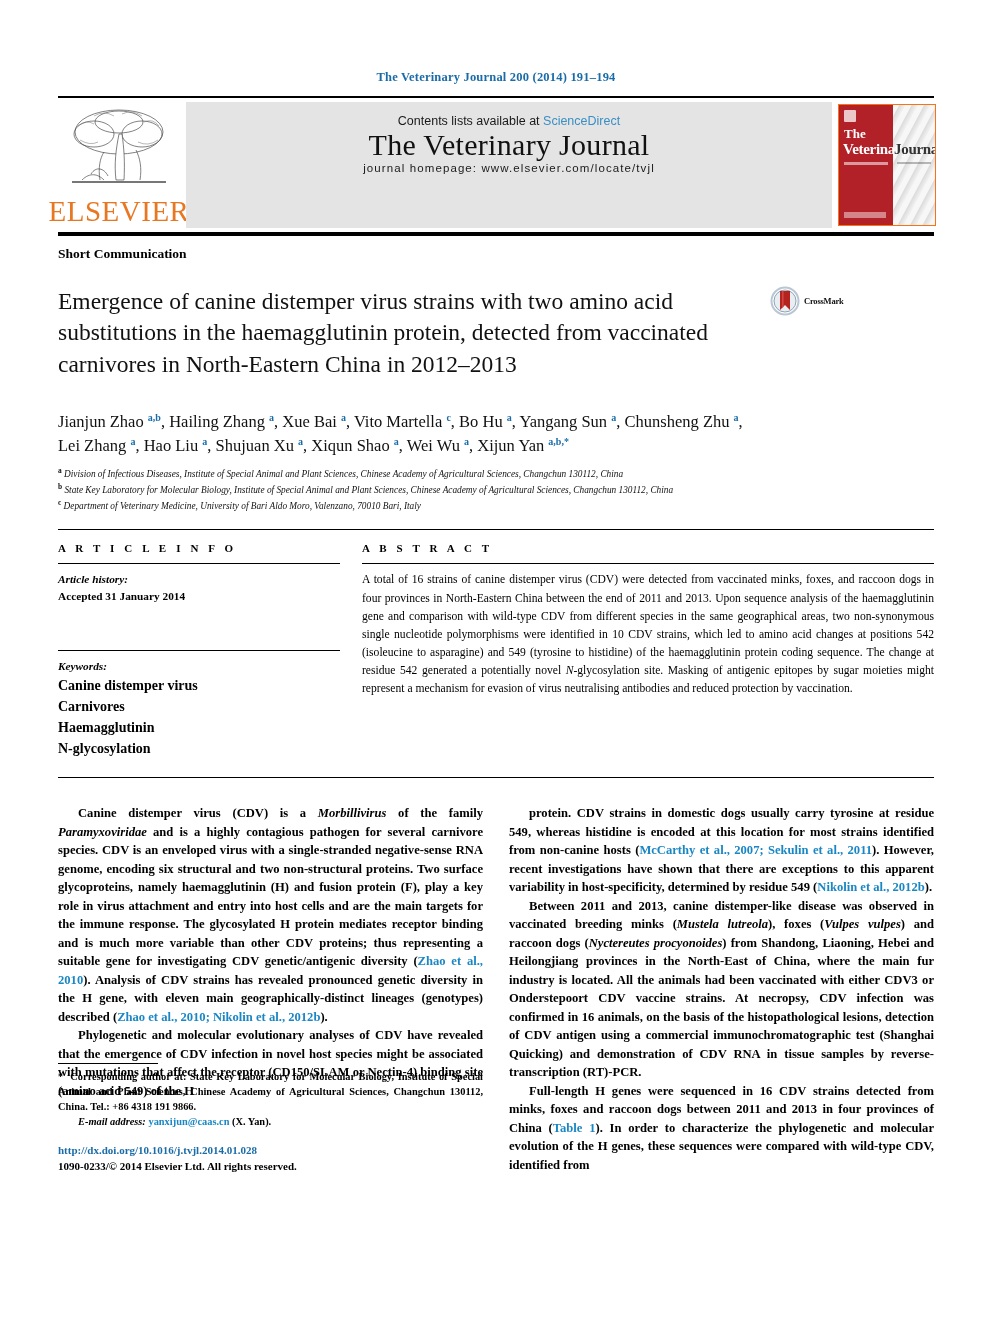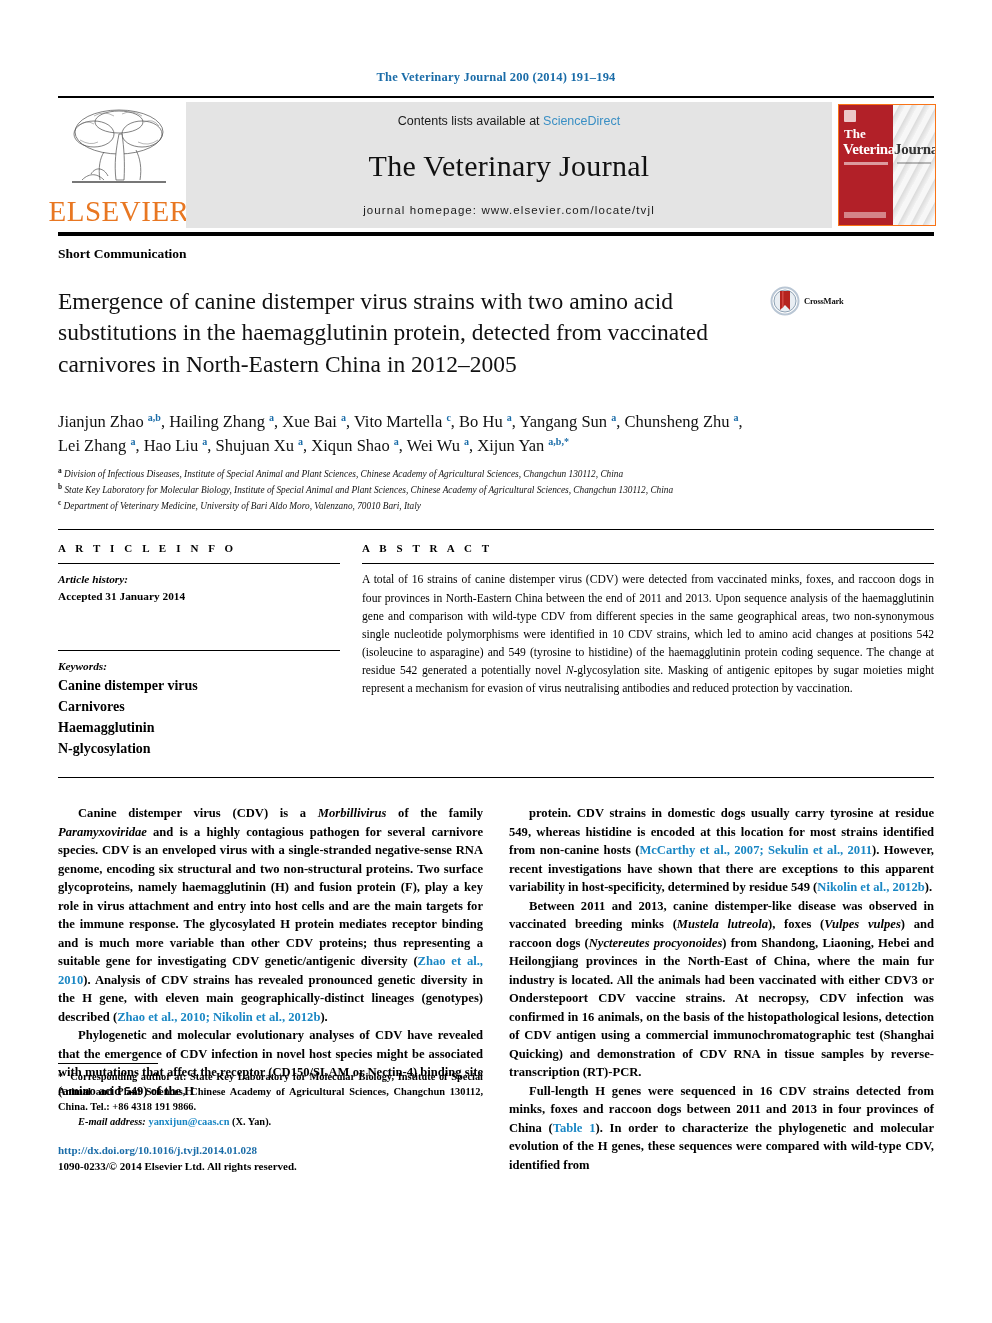--- a/index.html
+++ b/index.html
@@ -62,21 +62,20 @@
     letter-spacing: 0.5px;
     color: #E87722;
     line-height: 1;
     margin-top: 1px;
   }
   .masthead-center {
     flex: 1 1 auto;
     background: #e4e4e4;
     display: flex;
     flex-direction: column;
-    justify-content: space-between;
     align-items: center;
     padding: 12px 0 12px 0;
     margin-left: 6px;
     margin-right: 6px;
   }
   .contents-line {
     font-family: "Liberation Sans", sans-serif;
     font-size: 12.5px;
     color: #1a1a1a;
   }
@@ -432,21 +431,21 @@
         <div class="cover-foot"></div>
       </div>
     </div>
   </div>
 
   <div class="rule-thick"></div>
 
   <div class="article-type">Short Communication</div>
 
   <div class="title-row">
-    <h1 class="title">Emergence of canine distemper virus strains with two amino acid substitutions in the haemagglutinin protein, detected from vaccinated carnivores in North-Eastern China in 2012–2005</h1>
+    <h1 class="title">Emergence of canine distemper virus strains with two amino acid substitutions in the haemagglutinin protein, detected from vaccinated carnivores in North-Eastern China in 2012–2013</h1>
     <div class="crossmark">
       <svg width="30" height="30" viewBox="0 0 30 30">
         <circle cx="15" cy="15" r="13.5" fill="#ffffff" stroke="#b9c6d4" stroke-width="2"></circle>
         <circle cx="15" cy="15" r="11" fill="#e9eef3" stroke="#8fa3b5" stroke-width="1"></circle>
         <path d="M10 5 L20 5 L20 24 L15 19 L10 24 Z" fill="#b5231f"></path>
         <path d="M12 5 L13.6 5 L13.6 21 L12 22.6 Z" fill="#d9534f" opacity=".75"></path>
       </svg>
       <span class="crossmark-label">CrossMark</span>
     </div>
   </div>

